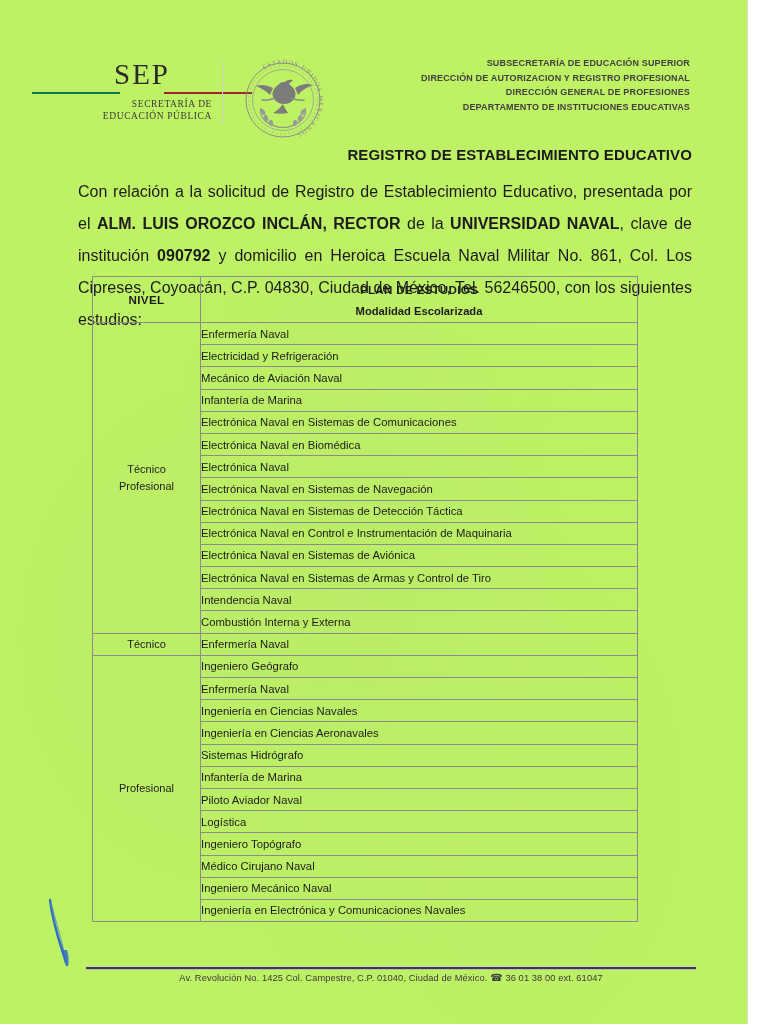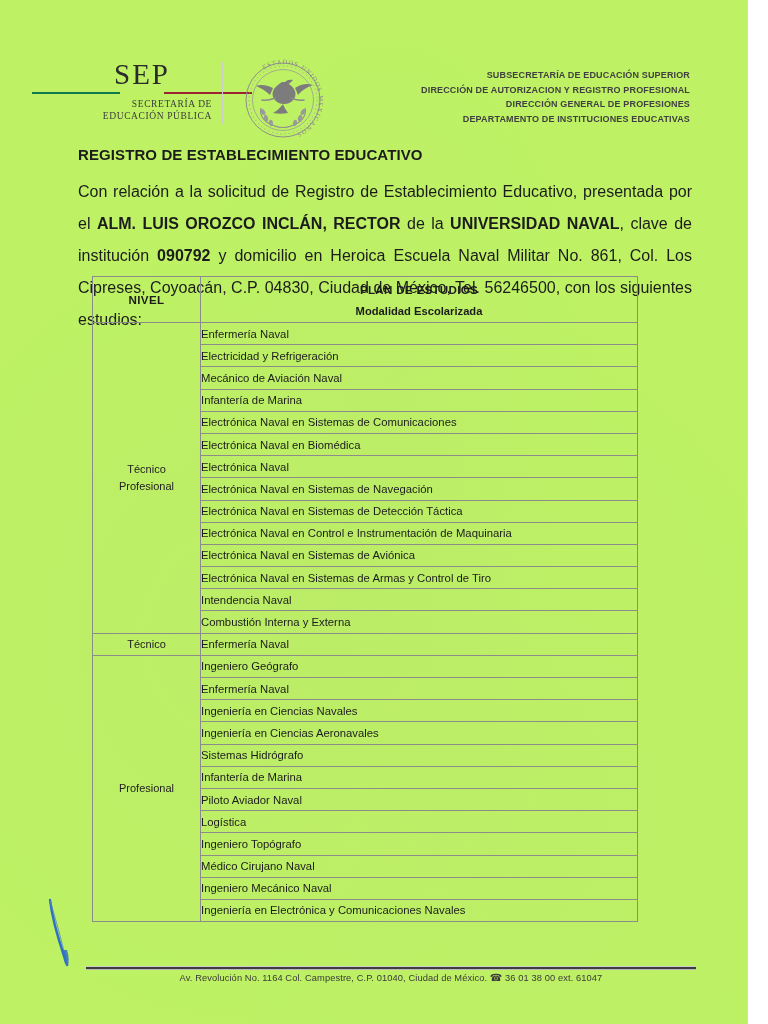--- a/index.html
+++ b/index.html
@@ -103,29 +103,28 @@
   #dependency-titles {
     position: absolute;
     left: 370px; top: 12px;
     width: 320px;
     text-align: right;
     font-size: 9px;
     font-weight: bold;
     letter-spacing: .15px;
     line-height: 1.62;
     color: #404040;
-    margin-top: 12px;
   }
 
   
   #doc-title {
     position: absolute;
     left: 78px; top: 146px;
     width: 614px;
-    text-align: left;
+    text-align: right;
     font-size: 15px;
     font-weight: bold;
     color: #1c1c1c;
     letter-spacing: .1px;
   }
 
   
   #intro-paragraph {
     position: absolute;
     left: 78px; top: 176px;
@@ -400,19 +399,19 @@
   <div id="signature-mark">
     <svg viewBox="0 0 80 72" width="80" height="72" aria-hidden="true">
       <path d="M12 4 C14 20 20 42 26 60 C27 64 28 67 29 69" fill="none" stroke="#2f6fc4" stroke-width="2.4" stroke-linecap="round"></path>
       <path d="M12 4 C17 22 24 44 29 69" fill="none" stroke="#4d86d0" stroke-width="1.1" stroke-linecap="round" opacity=".75"></path>
       <path d="M24 54 C26 60 28 66 30 70 C31 66 31 60 29 54" fill="#2f6fc4" opacity=".85"></path>
     </svg>
   </div>
 
   <div id="footer-rule"></div>
   <div id="footer-text">
-    <span>Av. Revolución No. 1164 Col. Campestre, C.P. 01040, Ciudad de México.</span>
+    <span>Av. Revolución No. 1425 Col. Campestre, C.P. 01040, Ciudad de México.</span>
     <span class="phone-glyph">☎</span>
     <span>36 01 38 00 ext. 61047</span>
   </div>
 </div>
 
 <div id="edge-gutter"></div>
 
 </body></html>

